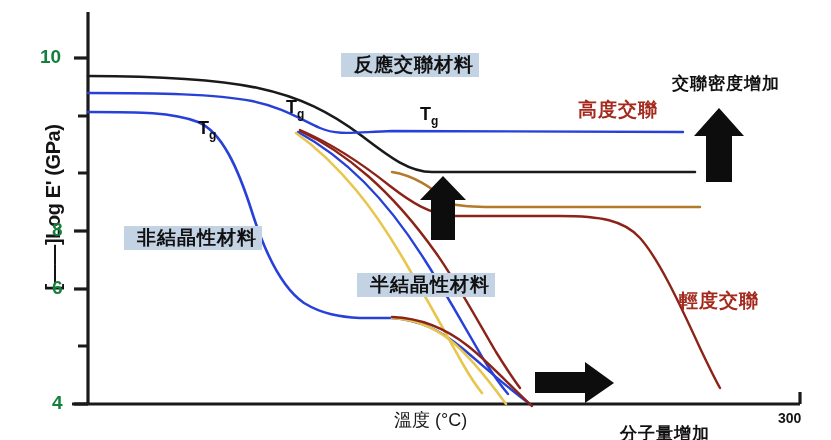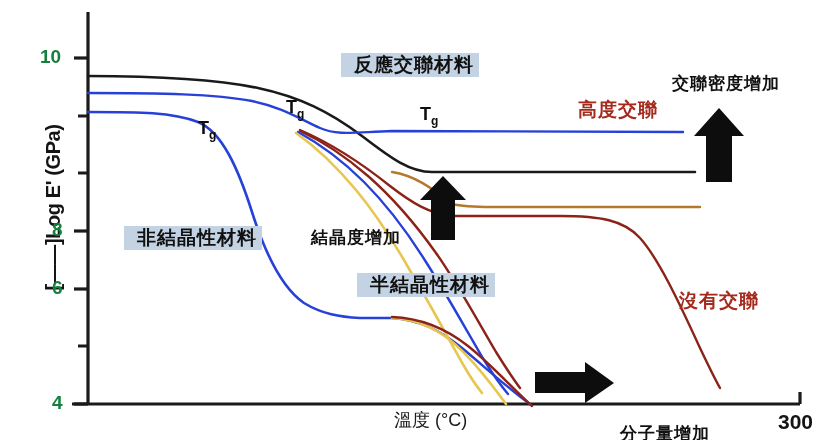--- a/index.html
+++ b/index.html
@@ -8,21 +8,21 @@
     font-family:"Liberation Sans","DejaVu Sans",sans-serif;
     overflow:hidden;position:relative;
   }
   #chart-root{position:absolute;left:0;top:0;width:831px;height:440px;}
   svg#plot{position:absolute;left:0;top:0;width:831px;height:440px;}
 
   .lbl{position:absolute;white-space:nowrap;font-weight:bold;}
 
   
   .tick-num{font-size:19px;font-weight:bold;color:#15803d;}
-  .tick-num-x{font-size:21px;font-weight:bold;color:#141414;}
+  .tick-num-x{font-size:14px;font-weight:bold;color:#141414;}
 
   
   #y-axis-title{
     position:absolute;left:-62px;top:196px;width:230px;
     transform:rotate(-90deg);transform-origin:center center;
     text-align:center;font-size:20px;font-weight:bold;color:#141414;
     letter-spacing:-0.4px;
   }
   #x-axis-title{
     position:absolute;left:394px;top:408px;
@@ -151,30 +151,29 @@
   </div>
 
   <div class="lbl" style="left:124px;top:225px;">
     <span class="hl">非結晶性材料</span>
   </div>
 
   <div class="lbl" style="left:357px;top:272px;">
     <span class="hl">半結晶性材料</span>
   </div>
 
-  <div class="lbl plain" style="left:311px;top:226px;">結晶度增加</div>
 
   <div class="lbl plain" style="left:672px;top:72px;">交聯密度增加</div>
 
   <div class="lbl plain" style="left:620px;top:374px;margin-top:48px;">分子量增加</div>
 
   <div class="lbl red" style="left:578px;top:97px;">高度交聯</div>
 
 
-  <div class="lbl red" style="left:679px;top:288px;">沒有交聯</div>
+  <div class="lbl red" style="left:679px;top:288px;">輕度交聯</div>
 
   <div class="lbl tg" style="left:198px;top:118px;">
     <span>T</span><sub>g</sub>
   </div>
   <div class="lbl tg" style="left:286px;top:97px;">
     <span>T</span><sub>g</sub>
   </div>
   <div class="lbl tg" style="left:420px;top:104px;">
     <span>T</span><sub>g</sub>
   </div>

